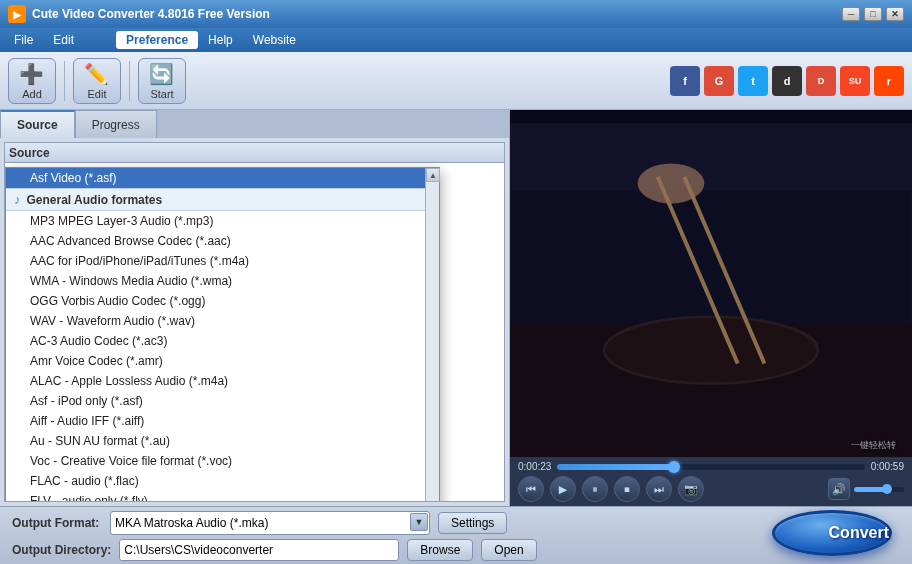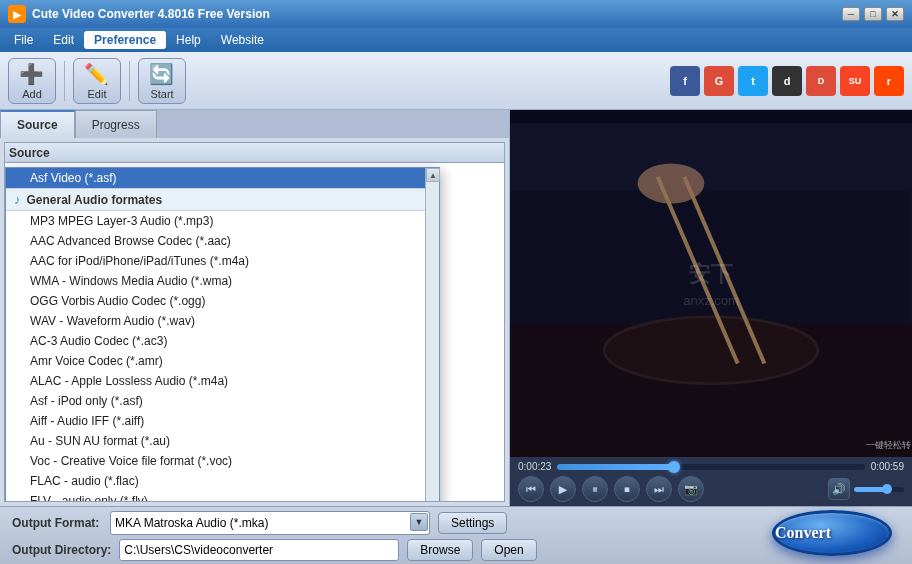--- a/index.html
+++ b/index.html
@@ -51,21 +51,21 @@
       align-items: center;
       padding: 0 4px;
       color: white;
       font-size: 12px;
     }
     .menu-item {
       padding: 2px 10px;
       cursor: pointer;
       border-radius: 3px;
     }
-    .menu-item.active { background: white; color: #2565aa; font-weight: bold; }
+    .menu-item.active { background: white; color: #2565aa; font-weight: bold; margin-left: 32px; }
 
     
     #toolbar {
       background: linear-gradient(to bottom, #e8eef8 0%, #c8d4e8 100%);
       height: 58px;
       display: flex;
       align-items: center;
       padding: 0 8px;
       border-bottom: 1px solid #a0b0c8;
       gap: 4px;
@@ -392,27 +392,26 @@
     
     #convert-btn {
       position: absolute;
       right: 20px;
       bottom: 8px;
       width: 120px;
       height: 46px;
       background: radial-gradient(ellipse at 40% 30%, #6ab0f0, #1a60c0 60%, #0a3080 100%);
       border: 3px solid #0a4090;
       border-radius: 50%;
-      display: flex; align-items: center; justify-content: flex-start;
+      display: flex; align-items: center; justify-content: flex-end;
       cursor: pointer;
       box-shadow: 0 4px 12px rgba(10,50,150,0.6), inset 0 1px 3px rgba(255,255,255,0.3);
       font-size: 16px; font-weight: bold;
       color: white;
       text-shadow: 1px 1px 3px rgba(0,0,50,0.8);
-      font-family: Liberation Serif, serif;
     }
   </style>
 </head>
 <body>
 
 <div id="title-bar">
   <div class="app-icon">
     <span>▶</span>
   </div>
   <span class="title-text">Cute Video Converter 4.8016  Free Version</span>
@@ -520,25 +519,21 @@
 
           <ellipse cx="200" cy="180" rx="80" ry="25" fill="#2a1810" stroke="#3a2820" stroke-width="2"></ellipse>
 
           <line x1="160" y1="50" x2="220" y2="190" stroke="#c8a060" stroke-width="3"></line>
           <line x1="180" y1="50" x2="240" y2="190" stroke="#c8a060" stroke-width="3"></line>
 
           <ellipse cx="170" cy="55" rx="25" ry="15" fill="#d4a070" opacity="0.7"></ellipse>
 
           <rect width="400" height="260" fill="rgba(0,0,30,0.3)"></rect>
         </svg>
-        <div class="watermark">
-          <span style="font-size:22px; font-weight:bold; display:block;">安下</span>
-          <span style="font-size:13px;">anxz.com</span>
-        </div>
-        <div class="video-overlay-text" style="font-size:9px; bottom:5px; right:1px; color:rgba(255,255,255,0.6);margin-top:11px;">一键轻松转</div>
+        <div class="video-overlay-text" style="font-size:9px; bottom:5px; right:16px; color:rgba(255,255,255,0.6);margin-top:11px;">一键轻松转</div>
       </div>
     </div>
 
     <div id="video-controls">
       <div class="progress-area">
         <span class="time-label">0:00:23</span>
         <div class="progress-bar-bg">
           <div class="progress-bar-fill"></div>
           <div class="progress-thumb"></div>
         </div>

